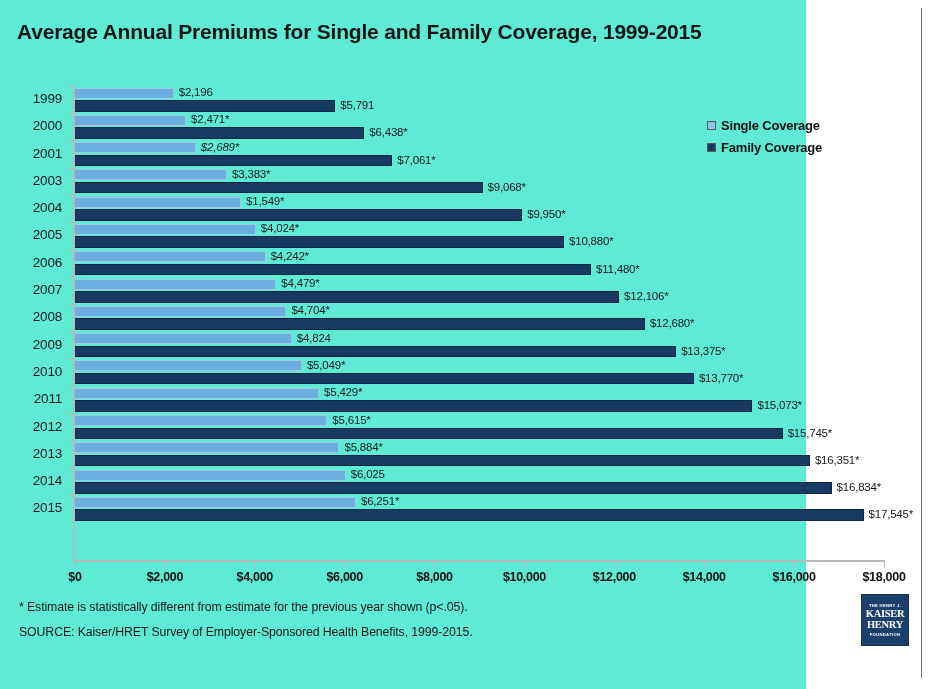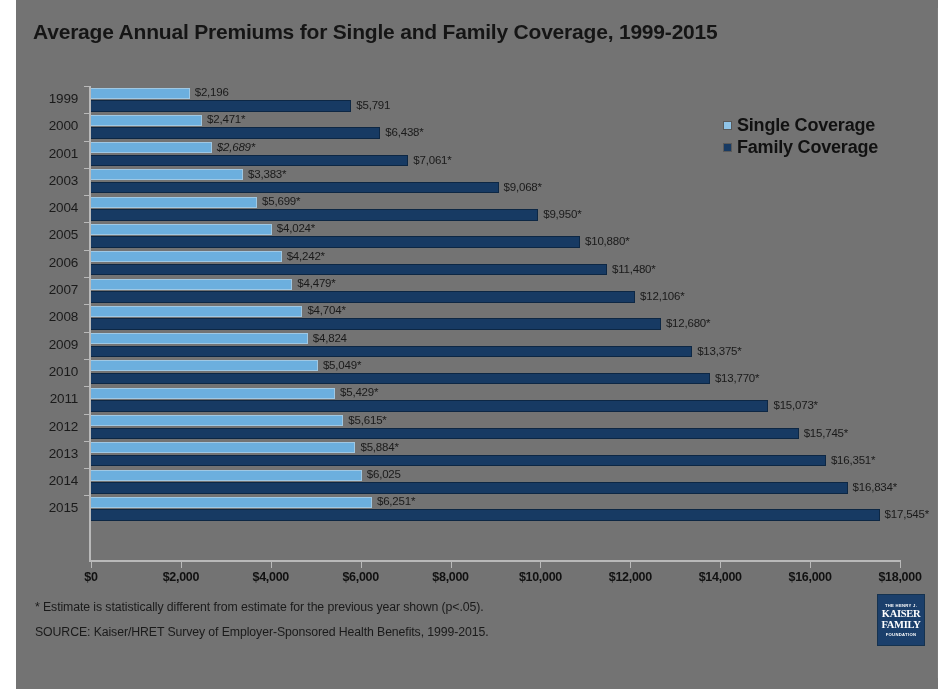--- a/index.html
+++ b/index.html
@@ -11,24 +11,24 @@
     width: 941px;
     height: 689px;
     position: relative;
     font-family: "Liberation Sans", sans-serif;
     color: #1a1a1a;
     overflow: hidden;
   }
 
   #page {
     position: absolute;
-    left: 16px; top: 0;
-    width: 922px;
+    left: 0; top: 0;
+    width: 806px;
     height: 689px;
-    background: #737373;
+    background: #5eead4;
   }
 
   
   .right-rule {
     position: absolute;
     left: 921px;
     top: 8px;
     width: 1px;
     height: 670px;
     background: #7a7a7a;
@@ -145,21 +145,21 @@
     width: 9px;
     height: 9px;
     margin-right: 5px;
     box-sizing: border-box;
     border: 1px solid #5a5a5a;
     flex: none;
   }
   .legend-swatch.single { background: #8FC4E8; }
   .legend-swatch.family { background: #173A63; }
   .legend-text {
-    font-size: 18px;
+    font-size: 13px;
     font-weight: bold;
     color: #111111;
     letter-spacing: -0.2px;
   }
 
   
   .xaxis {
     position: absolute;
     left: 0;
     top: 560px;
@@ -282,21 +282,21 @@
           <div class="year-label">2003</div>
           <div class="bar single" style="width: 152.047px; background: rgb(108, 175, 222);"></div>
           <div class="bar-label single" style="left: 232.047px;">$3,383*</div>
           <div class="bar family" style="width: 407.556px; background: rgb(23, 58, 99);"></div>
           <div class="bar-label family" style="left: 487.556px;">$9,068*</div>
         </div>
         <div class="row">
           <div class="ytick"></div>
           <div class="year-label">2004</div>
           <div class="bar single" style="width: 166.07px; background: rgb(108, 175, 222);"></div>
-          <div class="bar-label single" style="left: 246.07px;">$5,699*</div>
+          <div class="bar-label single" style="left: 246.07px;">$1,549*</div>
           <div class="bar family" style="width: 447.197px; background: rgb(23, 58, 99);"></div>
           <div class="bar-label family" style="left: 527.197px;">$9,950*</div>
         </div>
         <div class="row">
           <div class="ytick"></div>
           <div class="year-label">2005</div>
           <div class="bar single" style="width: 180.856px; background: rgb(108, 175, 222);"></div>
           <div class="bar-label single" style="left: 260.856px;">$4,024*</div>
           <div class="bar family" style="width: 488.996px; background: rgb(23, 58, 99);"></div>
           <div class="bar-label family" style="left: 568.996px;">$10,880*</div>
@@ -420,17 +420,17 @@
         <div class="xtick-label" style="left: 884px;">$18,000</div>
       </div>
   </div>
 
   <div class="footnote note">* Estimate is statistically different from estimate for the previous year shown (p&lt;.05).</div>
   <div class="footnote source">SOURCE:  Kaiser/HRET Survey of Employer-Sponsored Health Benefits, 1999-2015.</div>
 
   <div class="logo">
     <div class="logo-top">THE HENRY J.</div>
     <div class="logo-main">KAISER</div>
-    <div class="logo-main">FAMILY</div>
+    <div class="logo-main">HENRY</div>
     <div class="logo-bottom">FOUNDATION</div>
   </div>
 
 </div>
 
 </body></html>

